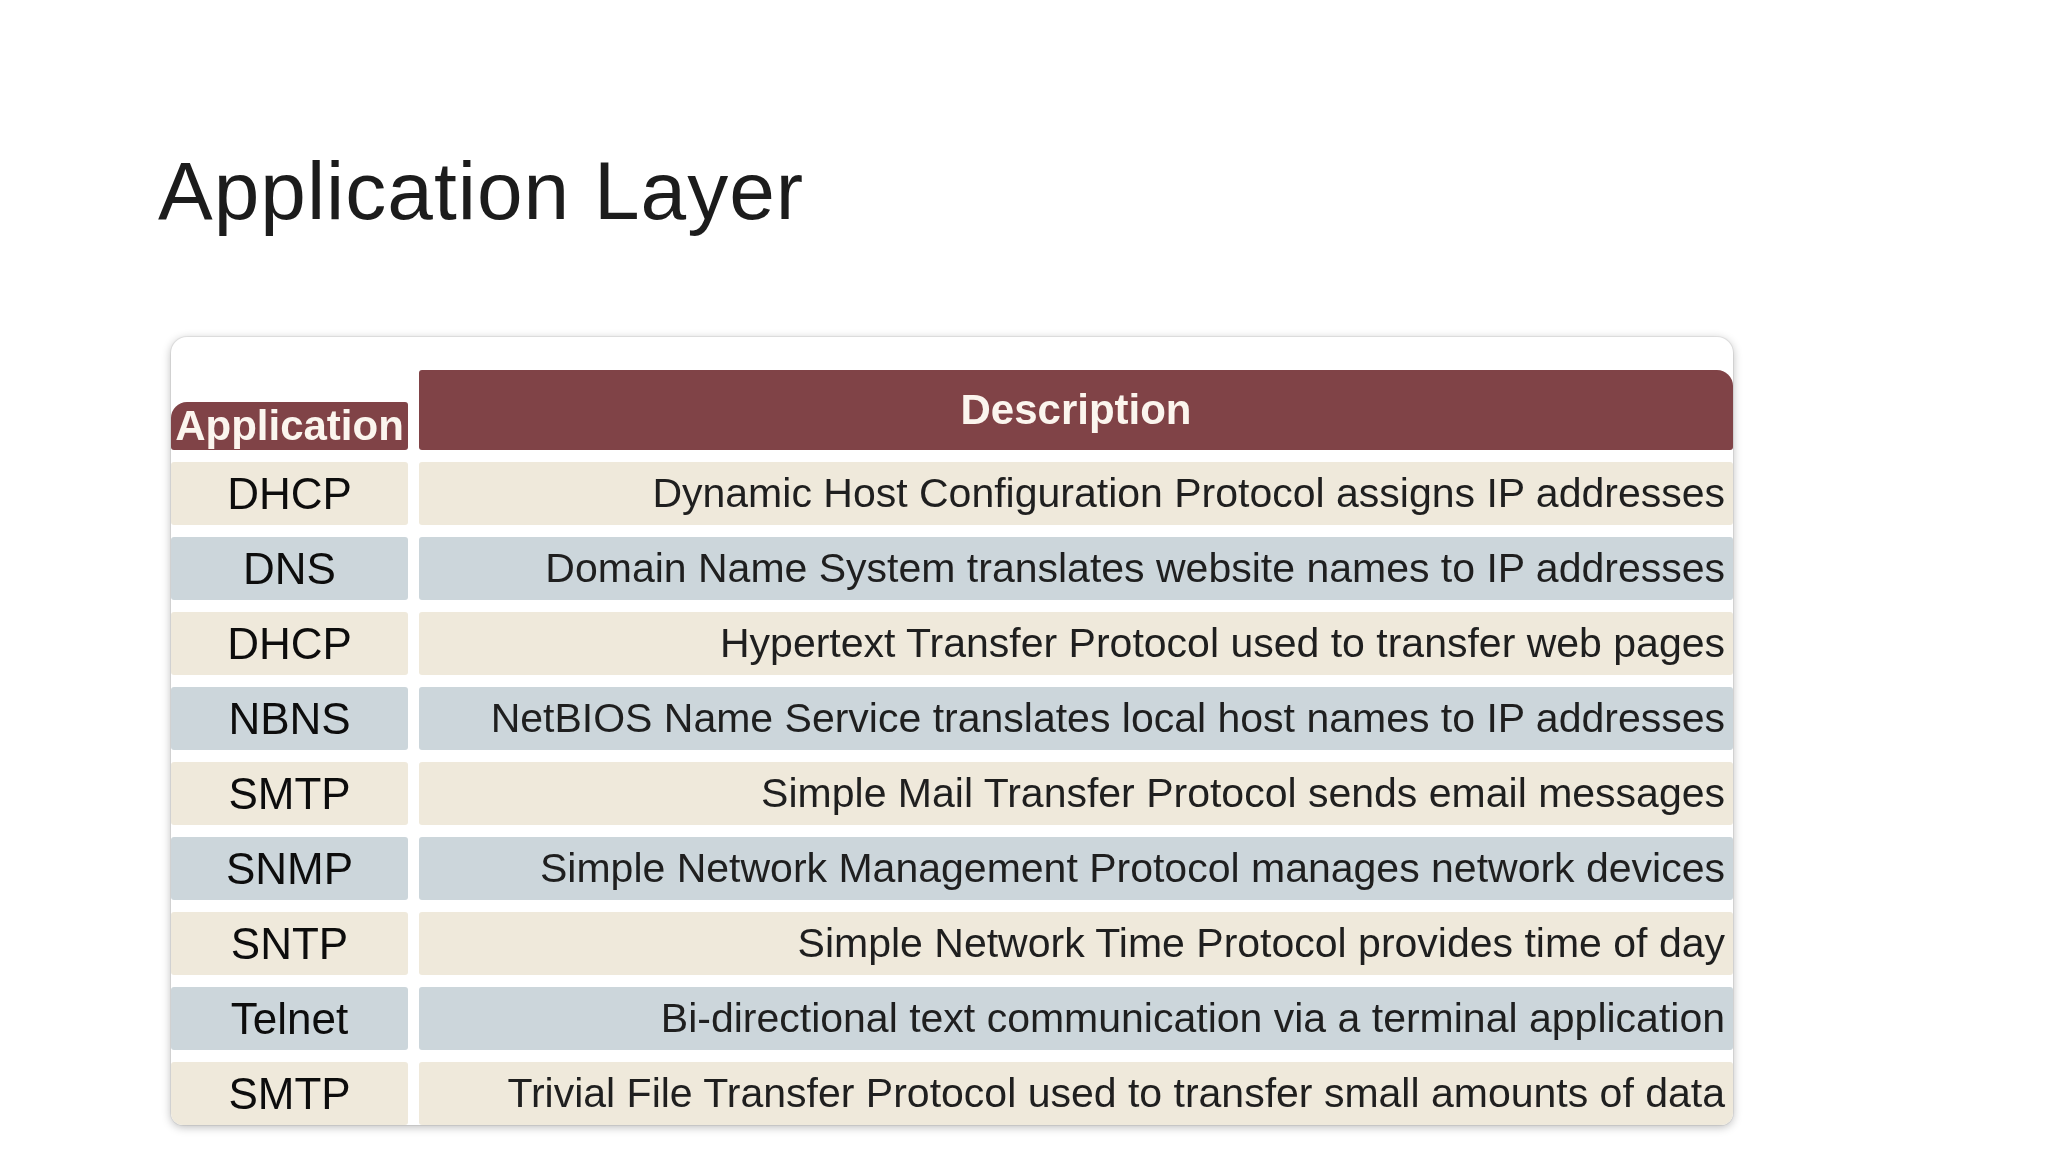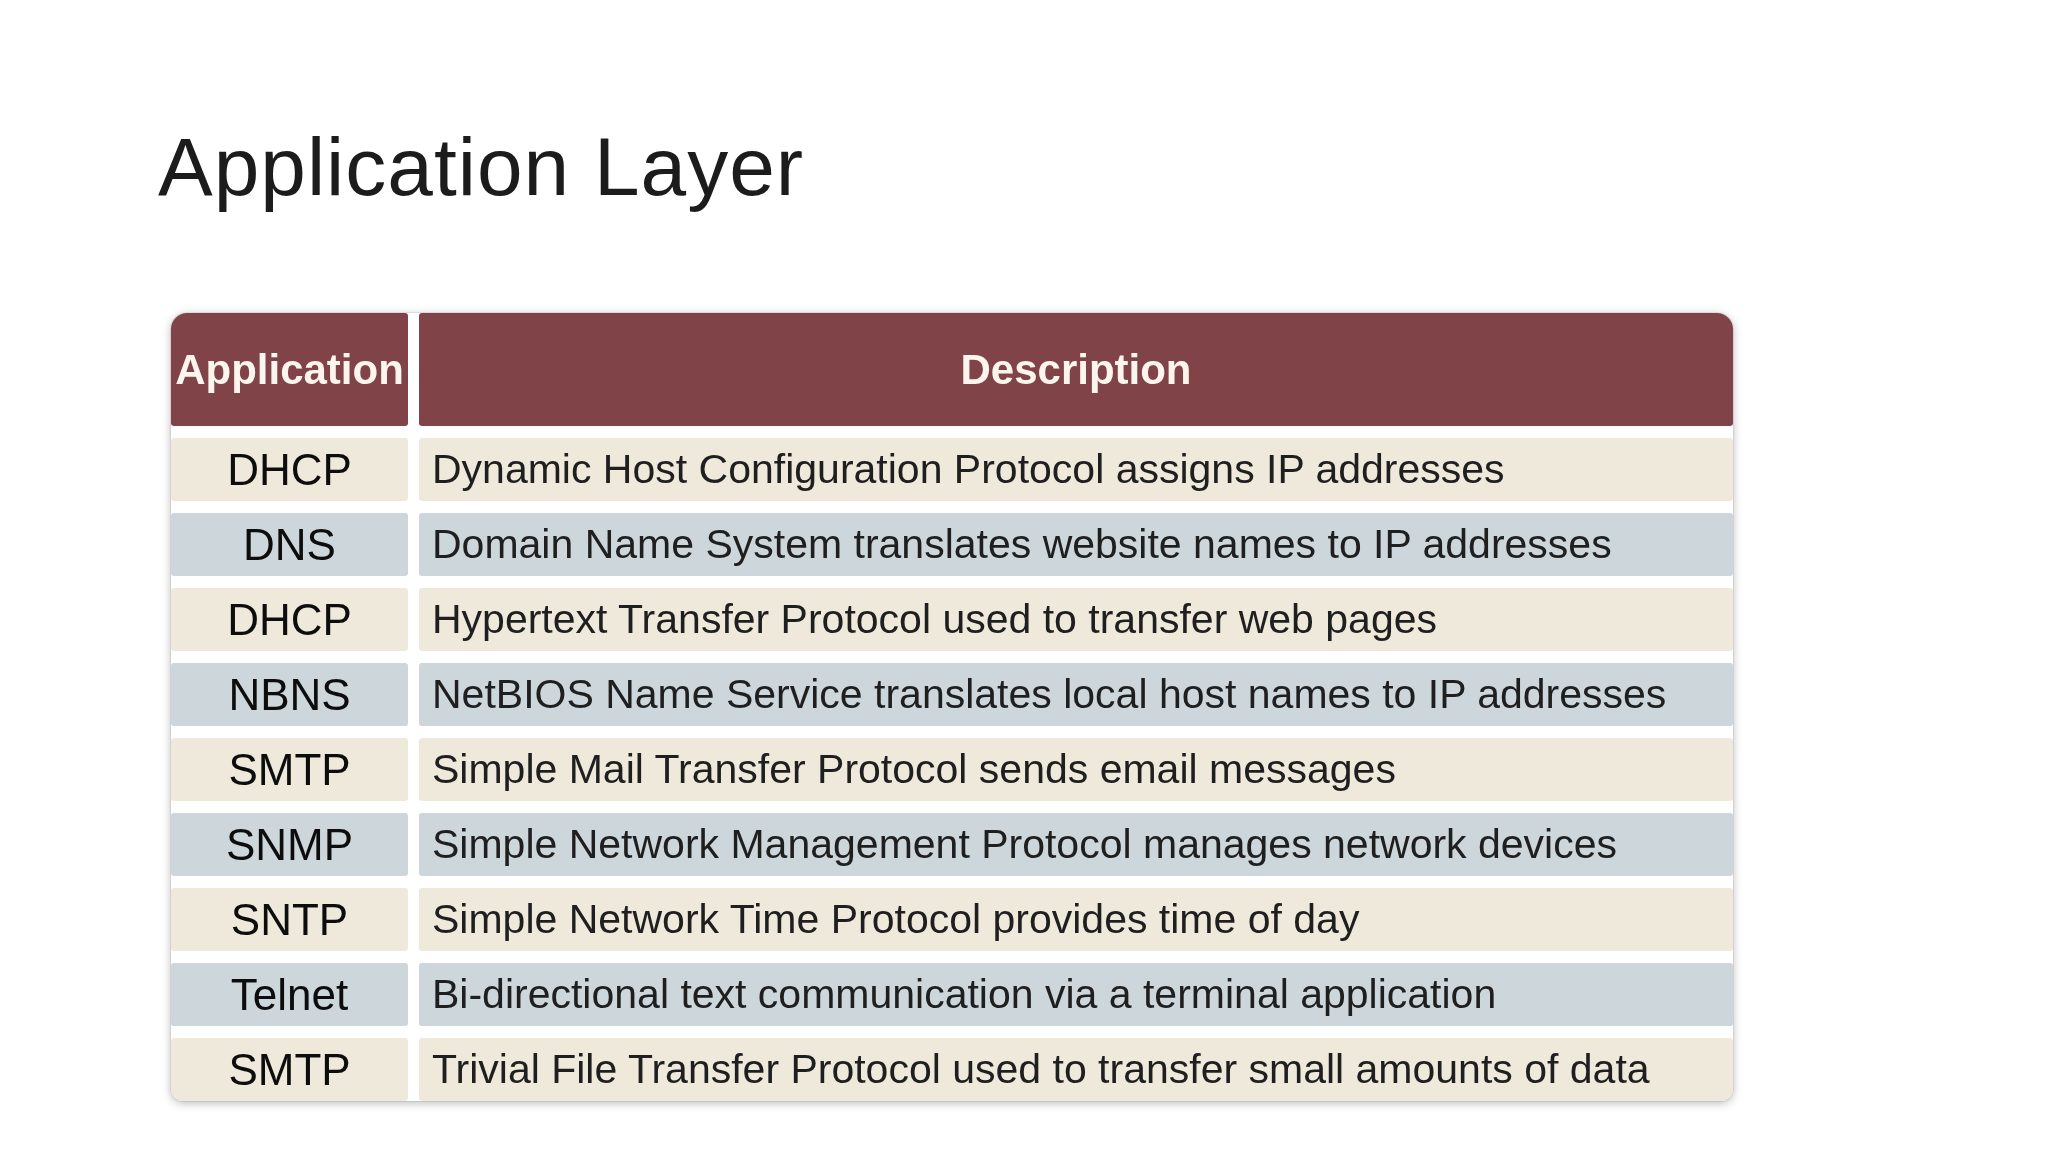--- a/index.html
+++ b/index.html
@@ -2,21 +2,21 @@
 <html style="--page-bg: #ffffff; --title-color: #1c1c1c; --header-bg: #804347; --header-text: #fbf5ee; --row-odd-bg: #efe9db; --row-even-bg: #ccd6db; --proto-color: #0d0d0d; --desc-color: #1f1f1f;"><head>
 <meta charset="utf-8">
 <style>
   * { margin: 0; padding: 0; box-sizing: border-box; }
   html, body {
     width: 2048px; height: 1152px;
     background: #ffffff;
     overflow: hidden;
     font-family: "Liberation Sans", sans-serif;
   }
-  .slide { position: relative; width: 2048px; height: 820px; background: var(--page-bg, #fff); }
+  .slide { position: relative; width: 2048px; height: 820px; background: var(--page-bg, #fff); margin-top: 24px; }
 
   .slide-title {
     position: absolute;
     left: 158px; top: 126px;
     font-size: 82px;
     font-weight: 300;
     letter-spacing: 1px;
     color: var(--title-color, #1c1c1c);
     line-height: 1;
     white-space: nowrap;
@@ -41,24 +41,25 @@
   .cell-app {
     width: 237px;
     flex: 0 0 237px;
     justify-content: center;
     text-align: center;
   }
   .cell-desc {
     flex: 1 1 auto;
     padding-left: 13px;
     padding-right: 8px;
+    justify-content: flex-end;
   }
 
   
-  .thead { height: 113px; }
+  .thead { height: 113px; align-items: flex-end; }
   .thead .cell {
     background: var(--header-bg, #804347);
     color: var(--header-text, #fbf5ee);
     font-weight: bold;
     font-size: 42px;
   }
   .thead .cell-app  { border-radius: 16px 3px 3px 3px; }
   .thead .cell-desc { border-radius: 3px 16px 3px 3px; justify-content: center; padding: 16px; }
 
   

